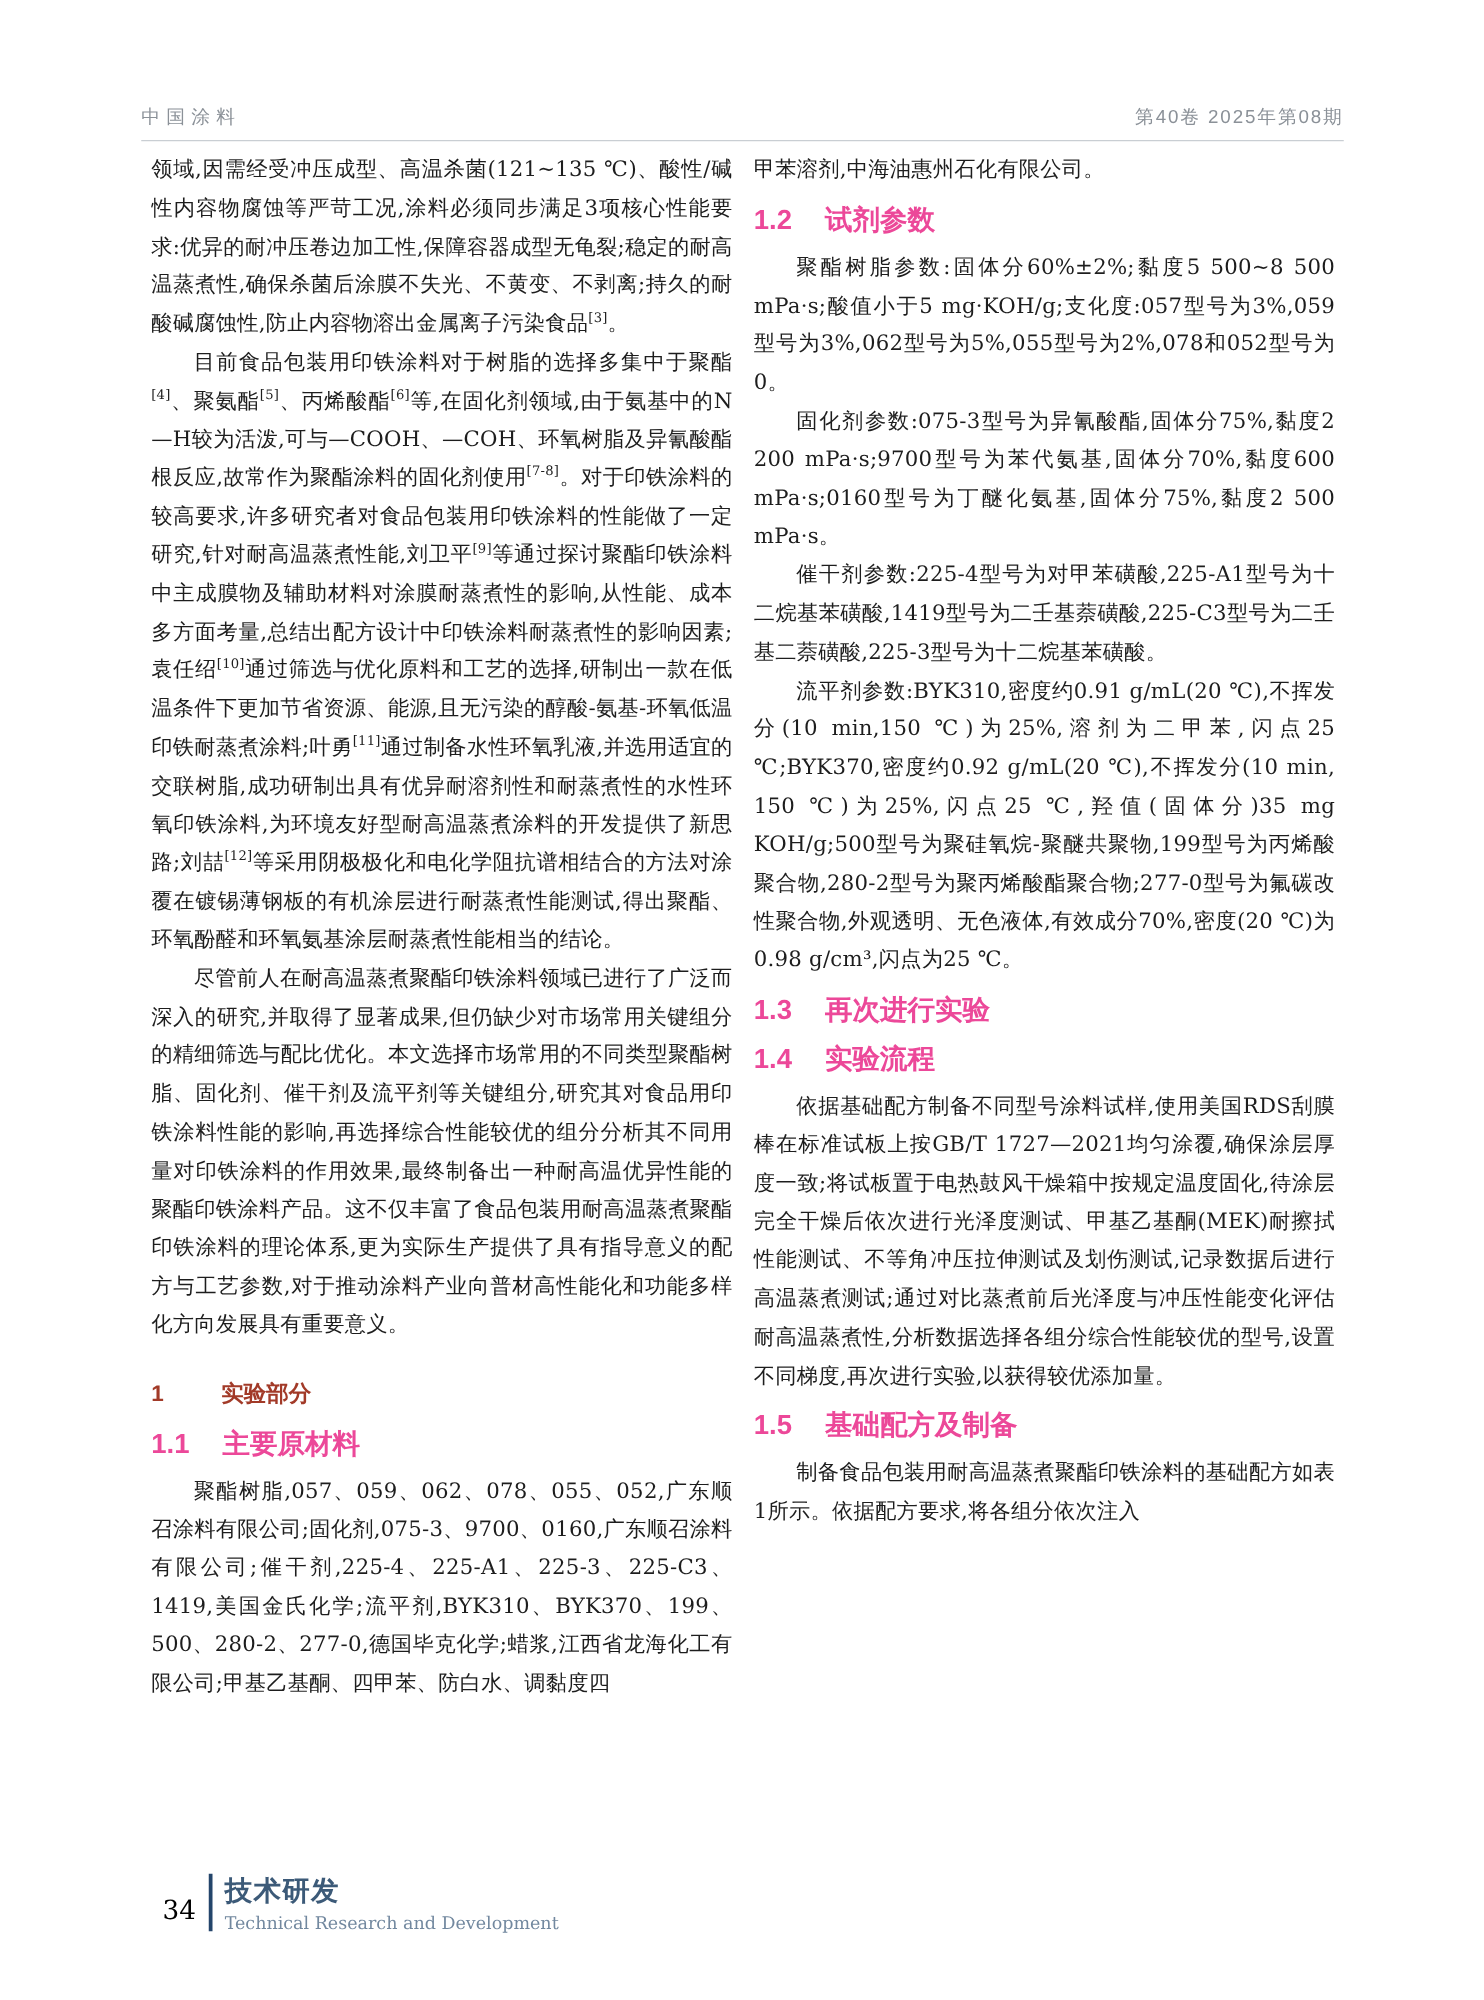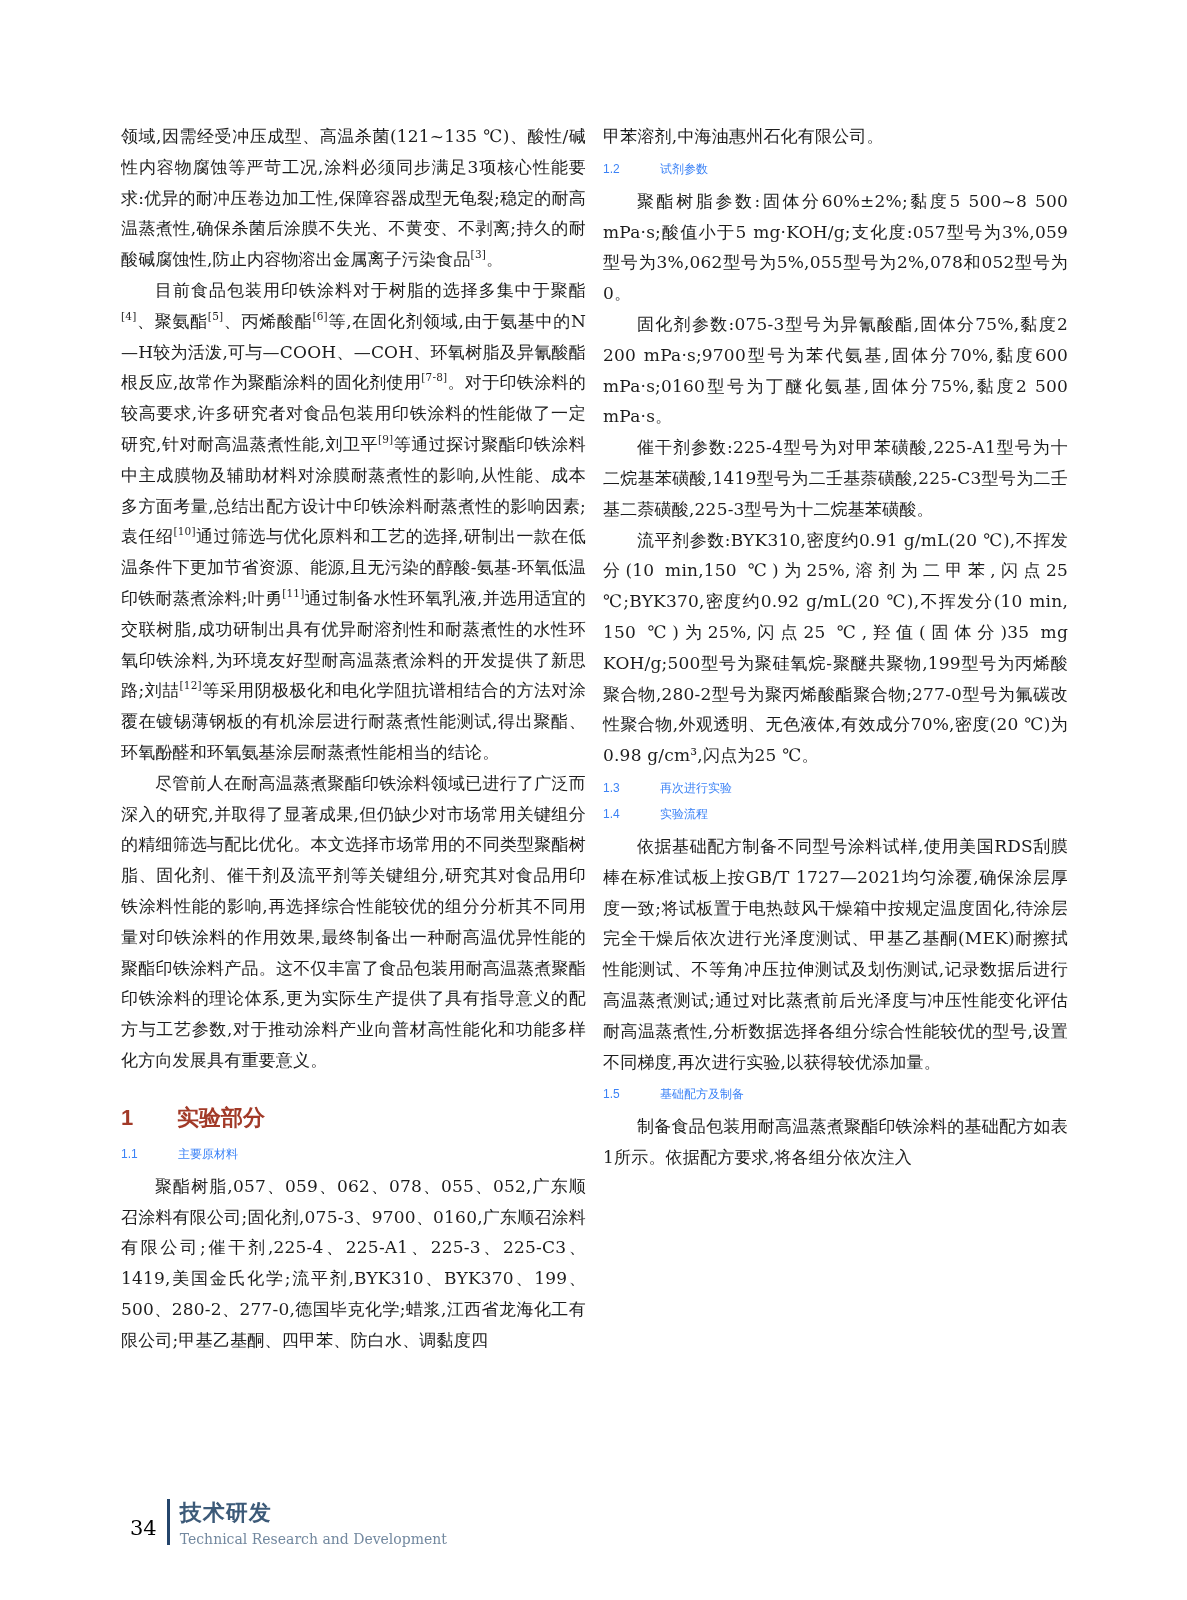--- a/index.html
+++ b/index.html
@@ -47,31 +47,31 @@
   }
   p.ind { text-indent: 2em; }
   p.body sup {
     font-size: 10.5px;
     line-height: 0;
     vertical-align: super;
   }
   .h1red {
     margin: 27px 0 13px 0;
     font-family: "Liberation Sans", sans-serif;
-    font-size: 22px;
+    font-size: 18px;
     font-weight: bold;
     color: #a23a28;
   }
   .h1red .num { display: inline-block; width: 56px; }
   .h2red {
     margin: 9px 0 8px 0;
     font-family: "Liberation Sans", sans-serif;
-    font-size: 12px;
-    font-weight: normal;
-    color: #3b82f6;
+    font-size: 22px;
+    font-weight: bold;
+    color: #ec4899;
   }
   .h2red .num { display: inline-block; width: 57px; }
   
   .page-footer {
     position: absolute;
     left: 130px; top: 1496px;
     display: flex; align-items: center;
     height: 52px;
   }
   .pgnum {
@@ -100,20 +100,24 @@
     font-size: 14px;
     color: #72889f;
     margin-top: 3px;
   }
 </style>
 </head>
 <body>
 
 <div class="page">
 
+  <div class="page-header">
+    <span class="journal-name">中国涂料</span>
+    <span class="issue-info">第40卷  2025年第08期</span>
+  </div>
 
   <div class="columns">
 
     <div class="col">
       <p class="body">领域,因需经受冲压成型、高温杀菌(121~135 ℃)、酸性/碱性内容物腐蚀等严苛工况,涂料必须同步满足3项核心性能要求:优异的耐冲压卷边加工性,保障容器成型无龟裂;稳定的耐高温蒸煮性,确保杀菌后涂膜不失光、不黄变、不剥离;持久的耐酸碱腐蚀性,防止内容物溶出金属离子污染食品<sup>[3]</sup>。</p>
       <p class="body ind">目前食品包装用印铁涂料对于树脂的选择多集中于聚酯<sup>[4]</sup>、聚氨酯<sup>[5]</sup>、丙烯酸酯<sup>[6]</sup>等,在固化剂领域,由于氨基中的N—H较为活泼,可与—COOH、—COH、环氧树脂及异氰酸酯根反应,故常作为聚酯涂料的固化剂使用<sup>[7-8]</sup>。对于印铁涂料的较高要求,许多研究者对食品包装用印铁涂料的性能做了一定研究,针对耐高温蒸煮性能,刘卫平<sup>[9]</sup>等通过探讨聚酯印铁涂料中主成膜物及辅助材料对涂膜耐蒸煮性的影响,从性能、成本多方面考量,总结出配方设计中印铁涂料耐蒸煮性的影响因素;袁任绍<sup>[10]</sup>通过筛选与优化原料和工艺的选择,研制出一款在低温条件下更加节省资源、能源,且无污染的醇酸-氨基-环氧低温印铁耐蒸煮涂料;叶勇<sup>[11]</sup>通过制备水性环氧乳液,并选用适宜的交联树脂,成功研制出具有优异耐溶剂性和耐蒸煮性的水性环氧印铁涂料,为环境友好型耐高温蒸煮涂料的开发提供了新思路;刘喆<sup>[12]</sup>等采用阴极极化和电化学阻抗谱相结合的方法对涂覆在镀锡薄钢板的有机涂层进行耐蒸煮性能测试,得出聚酯、环氧酚醛和环氧氨基涂层耐蒸煮性能相当的结论。</p>
       <p class="body ind">尽管前人在耐高温蒸煮聚酯印铁涂料领域已进行了广泛而深入的研究,并取得了显著成果,但仍缺少对市场常用关键组分的精细筛选与配比优化。本文选择市场常用的不同类型聚酯树脂、固化剂、催干剂及流平剂等关键组分,研究其对食品用印铁涂料性能的影响,再选择综合性能较优的组分分析其不同用量对印铁涂料的作用效果,最终制备出一种耐高温优异性能的聚酯印铁涂料产品。这不仅丰富了食品包装用耐高温蒸煮聚酯印铁涂料的理论体系,更为实际生产提供了具有指导意义的配方与工艺参数,对于推动涂料产业向普材高性能化和功能多样化方向发展具有重要意义。</p>
       <h2 class="h1red"><span class="num">1</span><span>实验部分</span></h2>
       <h3 class="h2red"><span class="num">1.1</span><span>主要原材料</span></h3>
       <p class="body ind">聚酯树脂,057、059、062、078、055、052,广东顺召涂料有限公司;固化剂,075-3、9700、0160,广东顺召涂料有限公司;催干剂,225-4、225-A1、225-3、225-C3、1419,美国金氏化学;流平剂,BYK310、BYK370、199、500、280-2、277-0,德国毕克化学;蜡浆,江西省龙海化工有限公司;甲基乙基酮、四甲苯、防白水、调黏度四</p>

